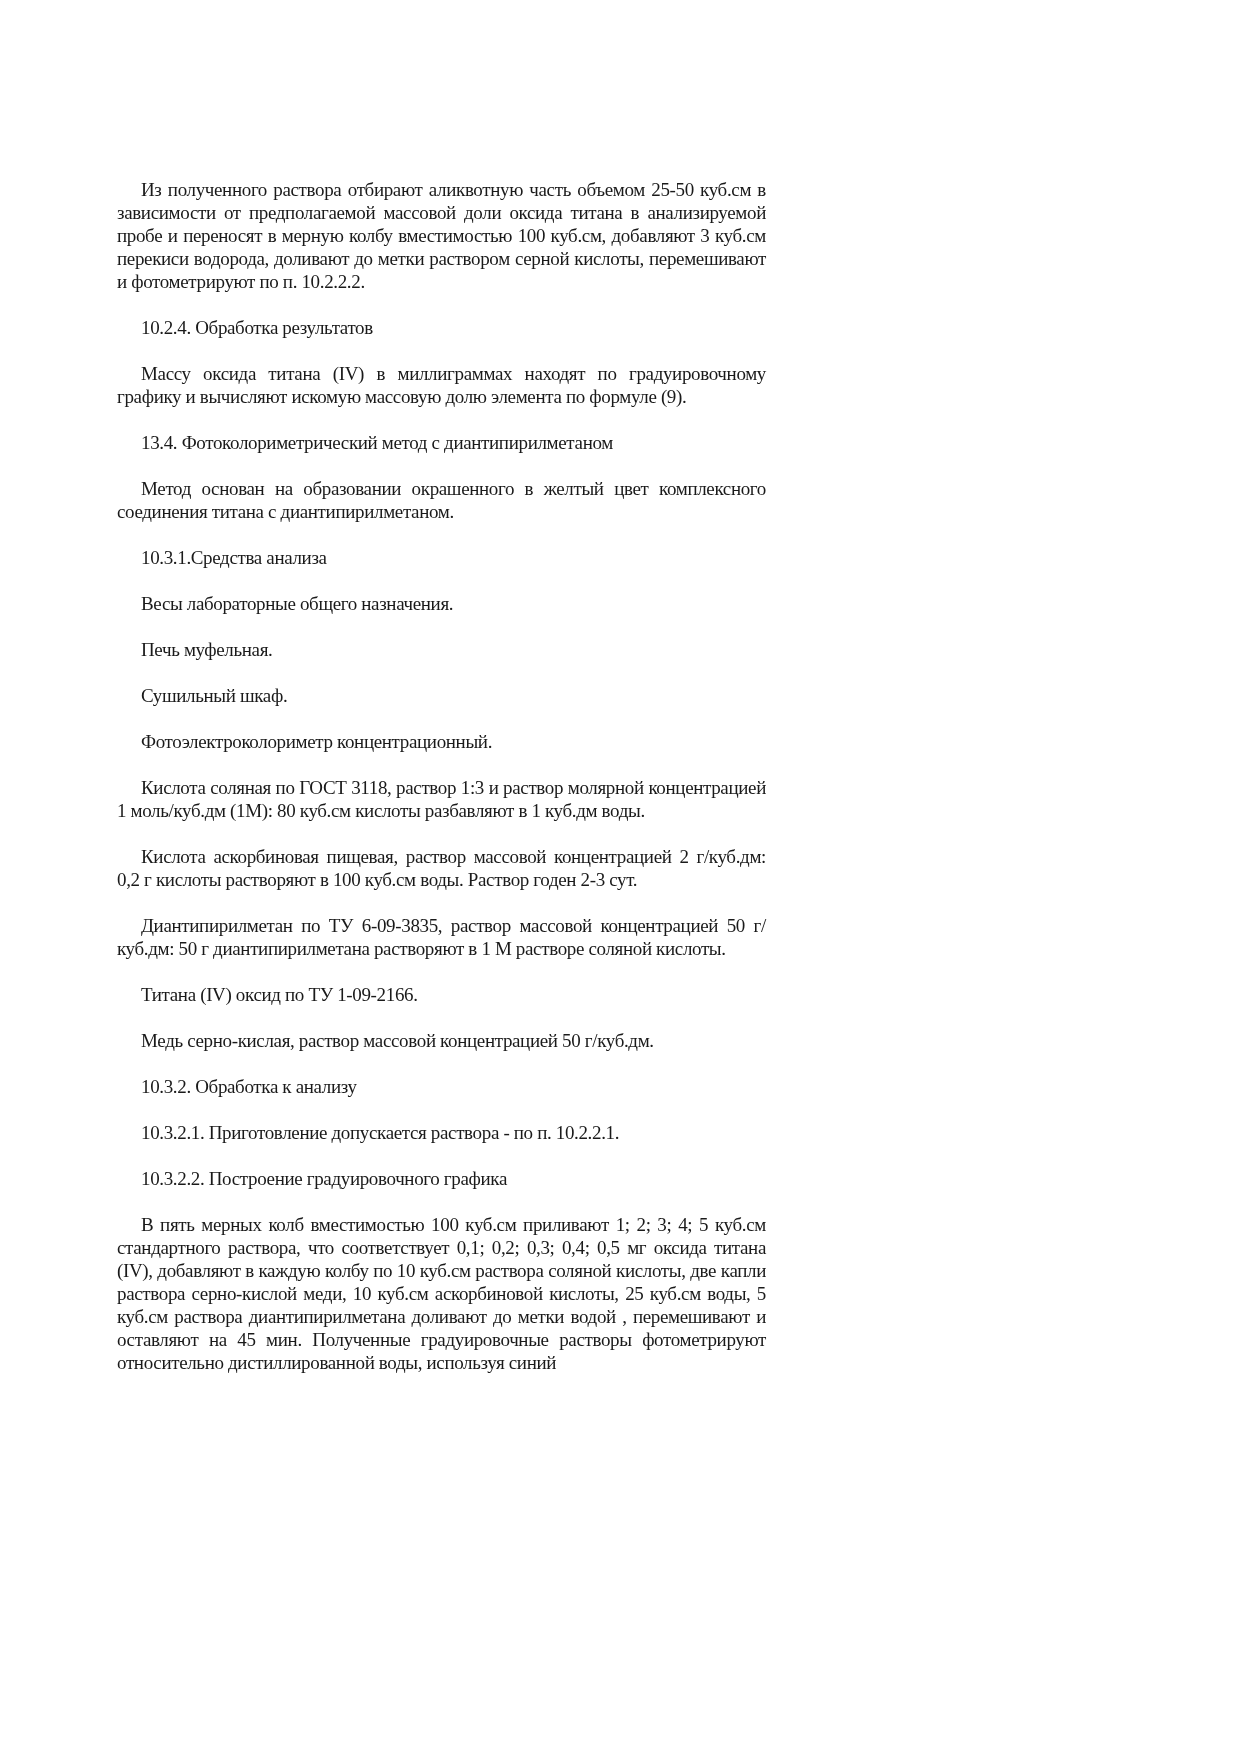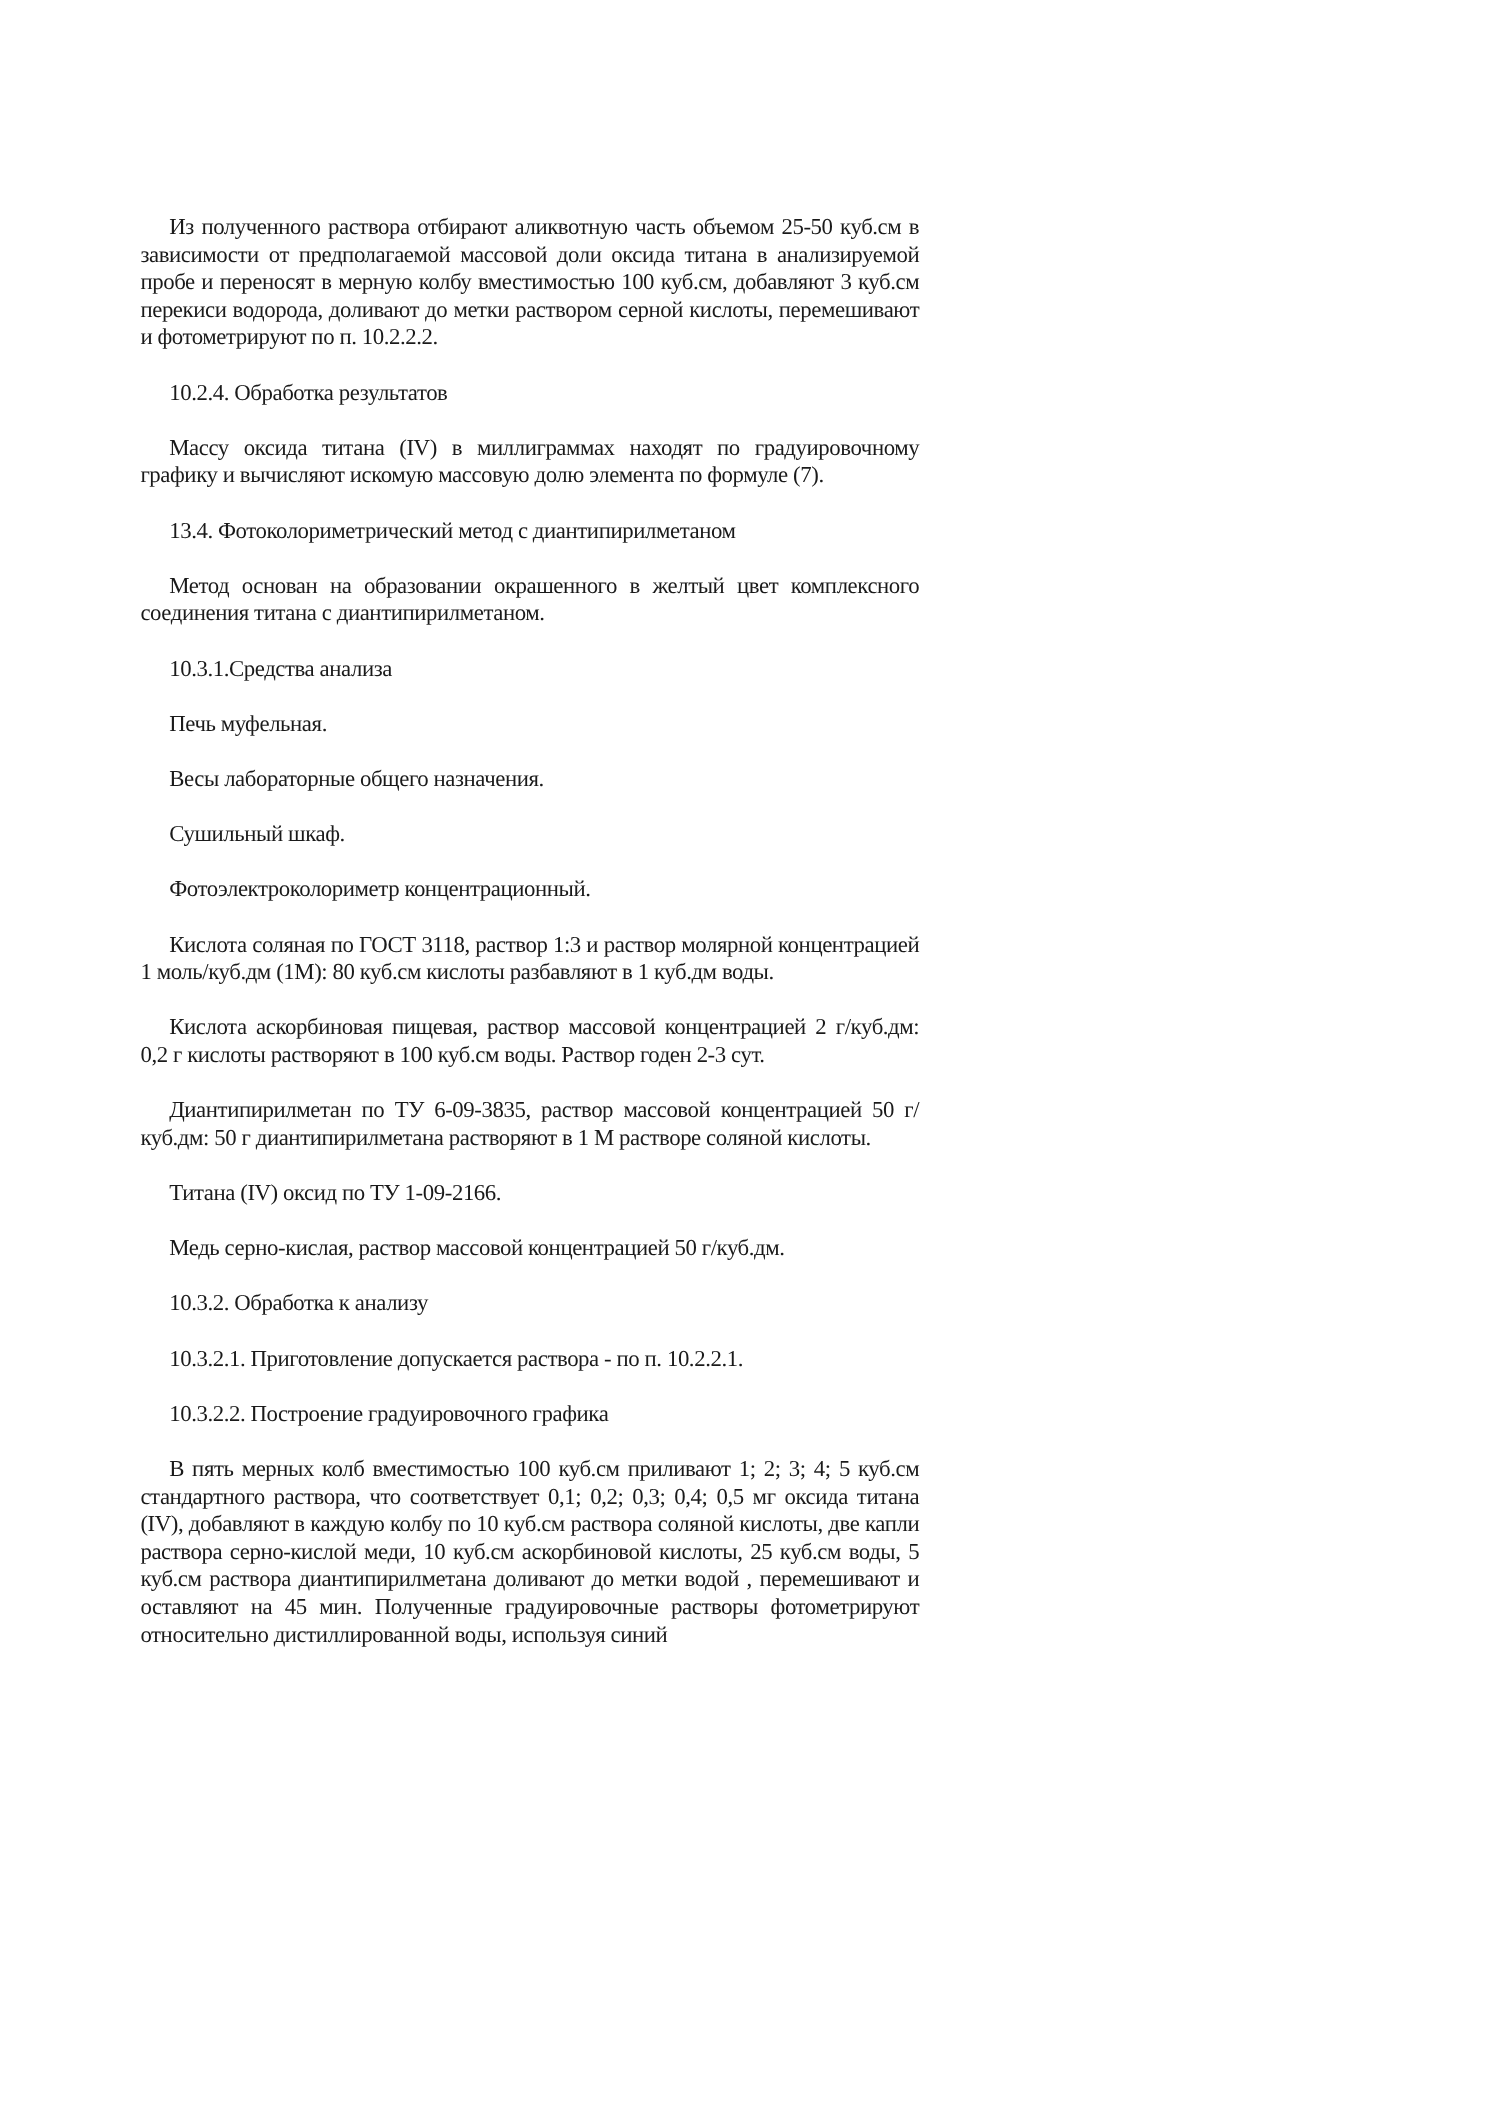--- a/index.html
+++ b/index.html
@@ -33,26 +33,26 @@
     .para.heading {
       text-align: center;
     }
   </style>
 </head>
 <body>
 
 <div class="page">
   <p class="para">Из полученного раствора отбирают аликвотную часть объемом  25-50 куб.см в зависимости от предполагаемой массовой доли оксида титана в анализируемой пробе и переносят в мерную колбу вместимостью 100 куб.см, добавляют 3 куб.см перекиси водорода, доливают до метки раствором серной кислоты, перемешивают и фотометрируют по п. 10.2.2.2.</p>
   <p class="para heading">10.2.4. Обработка результатов</p>
-  <p class="para">Массу оксида титана (IV) в миллиграммах находят по градуировочному графику и вычисляют искомую массовую долю элемента по формуле (7).</p>
+  <p class="para">Массу оксида титана (IV) в миллиграммах находят по градуировочному графику и вычисляют искомую массовую долю элемента по формуле (9).</p>
   <p class="para heading">13.4. Фотоколориметрический метод с диантипирилметаном</p>
   <p class="para">Метод основан на образовании окрашенного в желтый цвет комплексного соединения титана с диантипирилметаном.</p>
   <p class="para heading">10.3.1.Средства анализа</p>
+  <p class="para heading">Весы лабораторные общего назначения.</p>
   <p class="para heading">Печь муфельная.</p>
-  <p class="para heading">Весы лабораторные общего назначения.</p>
   <p class="para heading">Сушильный шкаф.</p>
   <p class="para heading">Фотоэлектроколориметр концентрационный.</p>
   <p class="para">Кислота соляная по ГОСТ 3118, раствор 1:3 и раствор молярной концентрацией 1 моль/куб.дм (1М): 80 куб.см кислоты разбавляют в 1 куб.дм воды.</p>
   <p class="para">Кислота аскорбиновая пищевая, раствор массовой концентрацией 2 г/куб.дм: 0,2 г кислоты растворяют в 100 куб.см воды. Раствор годен 2-3 сут.</p>
   <p class="para">Диантипирилметан по ТУ 6-09-3835, раствор массовой концентрацией 50 г/куб.дм: 50 г диантипирилметана растворяют в 1 М растворе соляной кислоты.</p>
   <p class="para heading">Титана (IV) оксид по ТУ 1-09-2166.</p>
   <p class="para heading">Медь серно-кислая, раствор массовой концентрацией 50 г/куб.дм.</p>
   <p class="para heading">10.3.2. Обработка к анализу</p>
   <p class="para heading">10.3.2.1. Приготовление допускается раствора - по п. 10.2.2.1.</p>
   <p class="para heading">10.3.2.2. Построение градуировочного графика</p>

